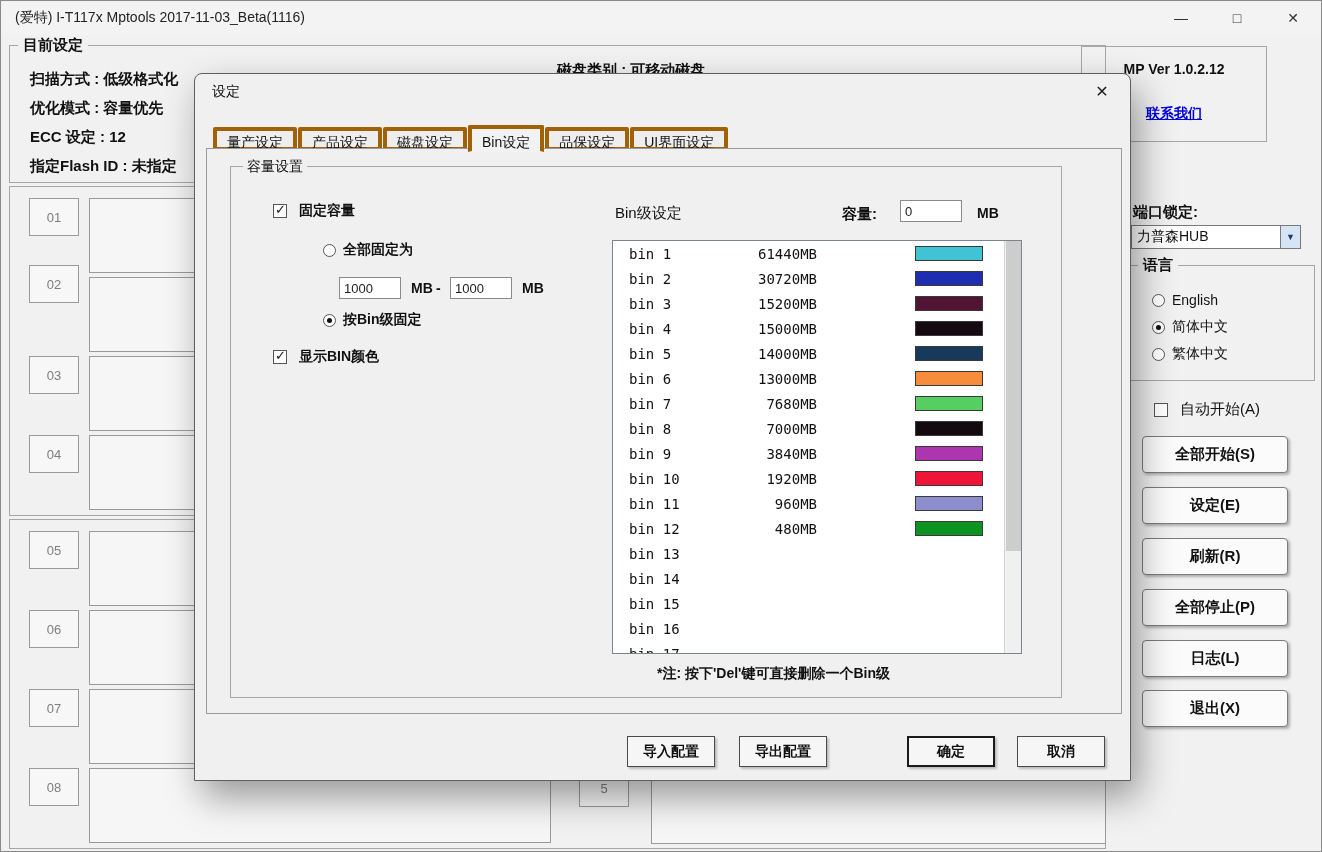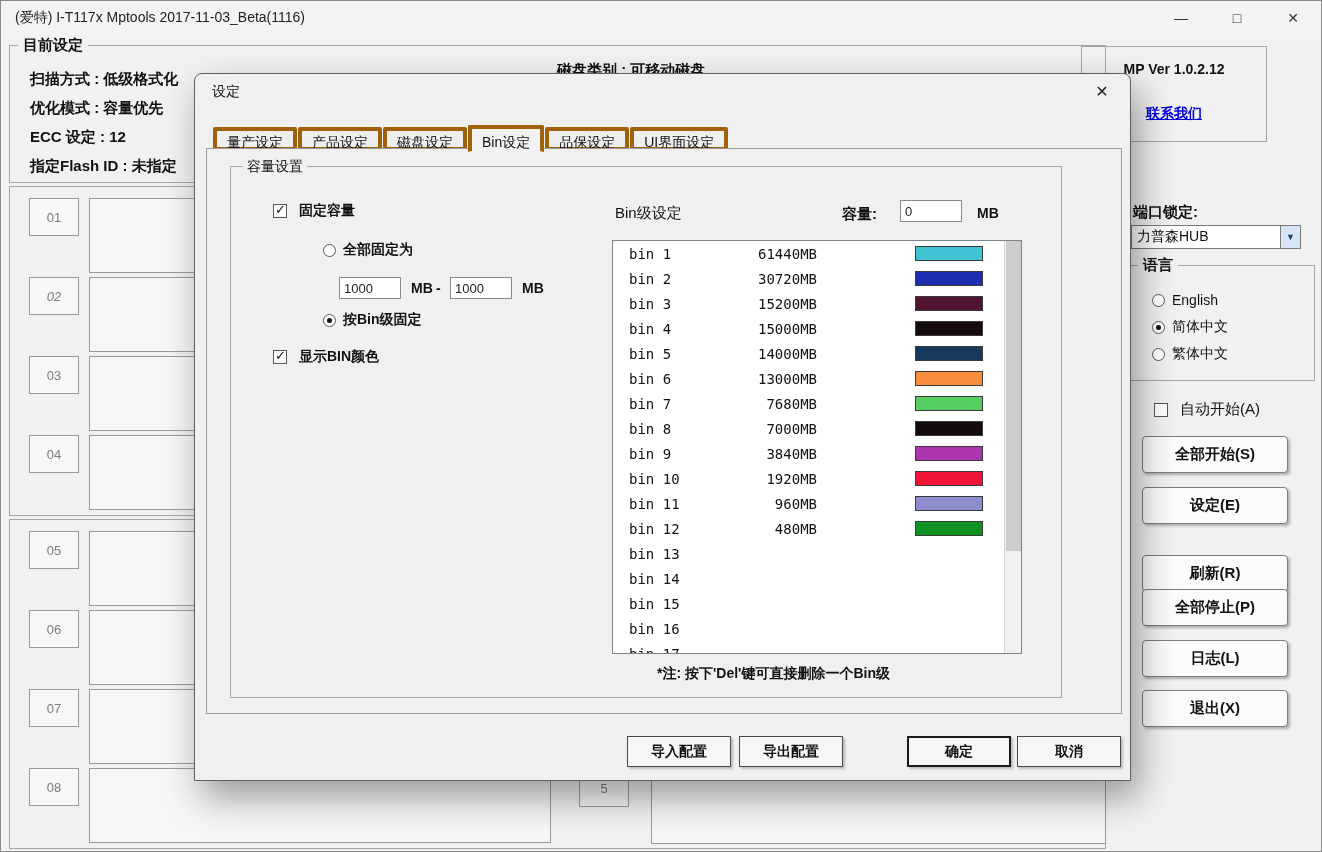--- a/index.html
+++ b/index.html
@@ -64,21 +64,21 @@
   .bin-rows{width:393px;overflow:hidden}
   .bin-row{height:25px;display:flex;align-items:center;font-family:"DejaVu Sans Mono","Liberation Mono",monospace;font-size:14px}
   .bin-name{padding-left:16px;width:92px;white-space:nowrap}
   .bin-size{width:112px;text-align:right;white-space:nowrap}
   .bin-swatch{margin-left:98px;width:68px;height:15px;border:1px solid #3a3a3a;flex:0 0 auto}
   .bin-scroll{width:17px;background:#f0f0f0;border-left:1px solid #d5d5d5;position:relative}
   .bin-thumb{position:absolute;left:1px;top:0;width:15px;height:310px;background:#cdcdcd}
 
   .note{position:absolute;left:462px;top:591px;font-weight:bold;font-size:14px}
 
-  .dlg-btn{position:absolute;top:662px;width:104px;height:31px;background:#f6f6f6;border:1px solid #4a4a4a;display:flex;align-items:center;justify-content:center;font-size:14px;font-weight:bold;box-shadow:2px 2px 2px rgba(0,0,0,.22);cursor:default}
+  .dlg-btn{position:absolute;top:662px;width:88px;height:31px;background:#f6f6f6;border:1px solid #4a4a4a;display:flex;align-items:center;justify-content:center;font-size:14px;font-weight:bold;box-shadow:2px 2px 2px rgba(0,0,0,.22);cursor:default}
   .dlg-btn.default{border:2px solid #1a1a1a}
 </style>
 </head>
 <body>
 
 <div class="titlebar">
   <span class="title">(爱特)  I-T117x Mptools    2017-11-03_Beta(1116)</span>
   <div class="win-controls">
     <span class="wc">—</span>
     <span class="wc">□</span>
@@ -95,21 +95,21 @@
       <div>指定Flash ID : 未指定</div>
     </div>
 </div>
 <div class="disk-type">磁盘类别 : 可移动磁盘</div>
 
 <div class="grp slot-grp1"></div>
 <div class="grp slot-grp2"></div>
 <div id="slots">
     <div class="slot-num" style="left: 28px; top: 197px;">01</div>
     <div class="slot-box" style="left: 88px; top: 197px;"></div>
-    <div class="slot-num" style="left: 28px; top: 276px; font-style: italic;">02</div>
+    <div class="slot-num" style="left: 28px; top: 264px;">02</div>
     <div class="slot-box" style="left: 88px; top: 276px;"></div>
     <div class="slot-num" style="left: 28px; top: 355px;">03</div>
     <div class="slot-box" style="left: 88px; top: 355px;"></div>
     <div class="slot-num" style="left: 28px; top: 434px;">04</div>
     <div class="slot-box" style="left: 88px; top: 434px;"></div>
     <div class="slot-num" style="left: 28px; top: 530px;">05</div>
     <div class="slot-box" style="left: 88px; top: 530px;"></div>
     <div class="slot-num" style="left: 28px; top: 609px;">06</div>
     <div class="slot-box" style="left: 88px; top: 609px;"></div>
     <div class="slot-num" style="left: 28px; top: 688px;">07</div>
@@ -150,21 +150,21 @@
 </div>
 
 <div class="chk-row auto-start">
   <span class="chkbox"></span>
   <span>自动开始(A)</span>
 </div>
 
 <div id="side-buttons">
     <div class="side-btn" style="top: 435px;">全部开始(S)</div>
     <div class="side-btn" style="top: 486px;">设定(E)</div>
-    <div class="side-btn" style="top: 554px;">刷新(R)</div>
+    <div class="side-btn" style="top: 537px;">刷新(R)</div>
     <div class="side-btn" style="top: 588px;">全部停止(P)</div>
     <div class="side-btn" style="top: 639px;">日志(L)</div>
     <div class="side-btn" style="top: 689px;">退出(X)</div>
   </div>
 
 <div class="dialog">
   <span class="dlg-title">设定</span>
   <span class="dlg-close">✕</span>
 
   <div class="tab-row" id="tab-row">

